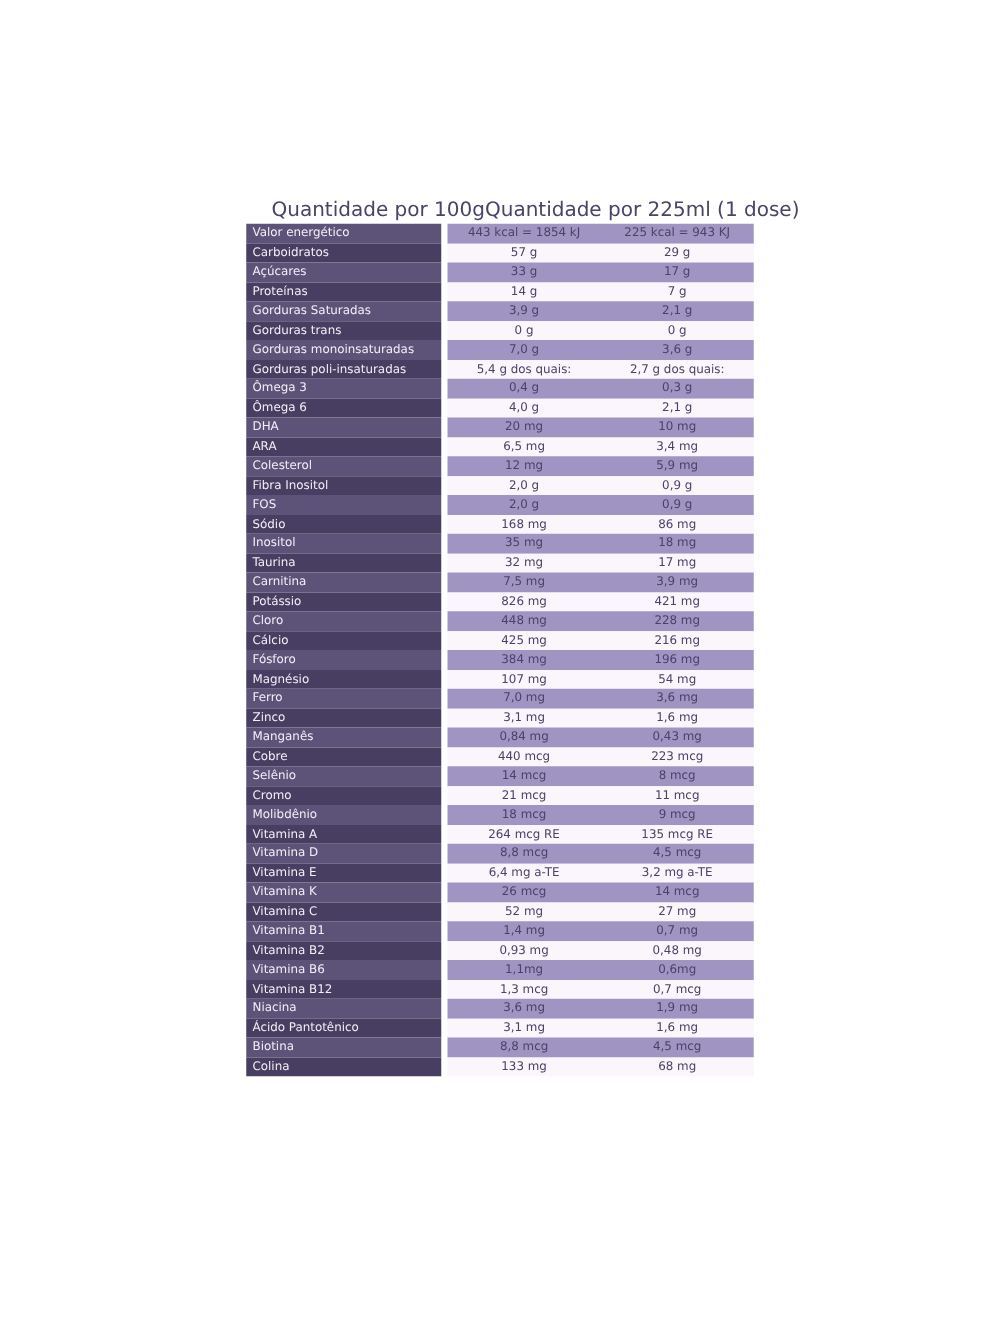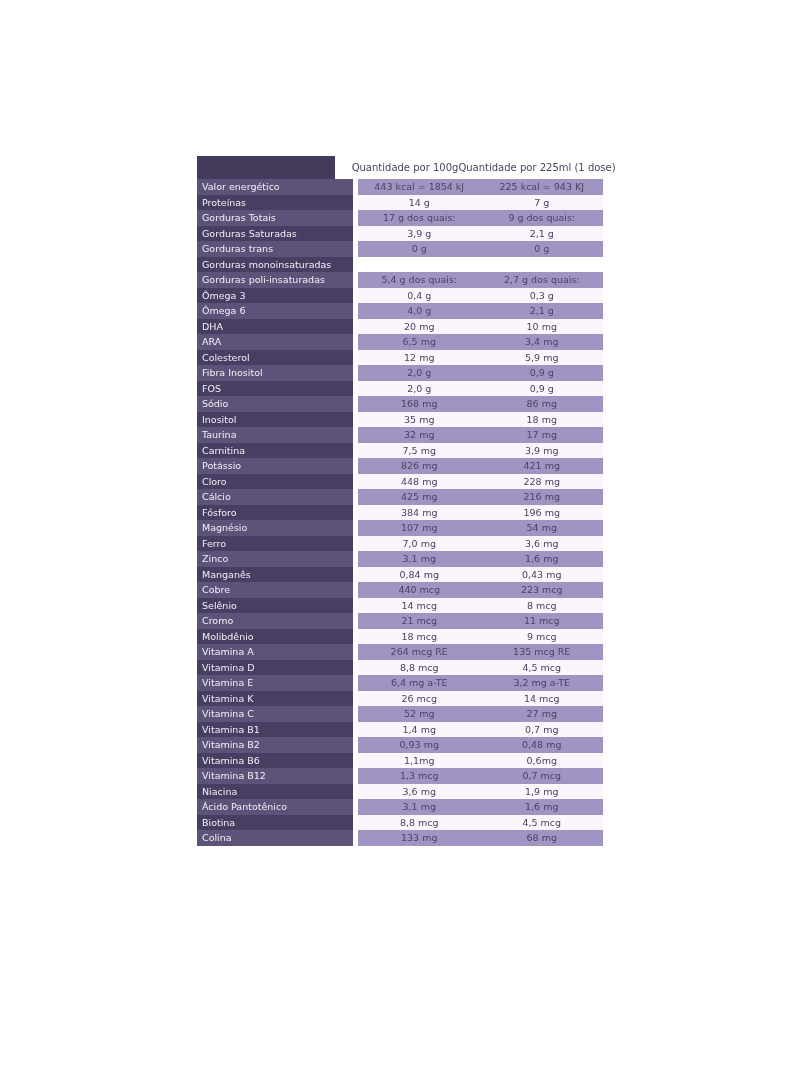--- a/index.html
+++ b/index.html
@@ -37,21 +37,21 @@
   .t-header .h-gap { width: 5px; background: transparent; }
   .t-header .h-vals {
     flex: 1;
     display: flex;
   }
   .t-header .h-cell {
     width: 50%;
     display: flex;
     align-items: center;
     justify-content: center;
-    font-size: 10px;
+    font-size: 16px;
     color: var(--text-dark);
     white-space: nowrap;
   }
   
   .rows { display: block; }
   .row {
     display: flex;
     height: 15.5px;
     align-items: stretch;
   }
@@ -104,39 +104,47 @@
     <div class="rows">
   <div class="row">
     <div class="label">Valor energético</div>
     <div class="gap"></div>
     <div class="vals">
       <div class="cell">443 kcal = 1854 kJ</div>
       <div class="cell">225 kcal = 943 KJ</div>
     </div>
   </div>
 
-
+  <div class="row">
+    <div class="label">Carboidratos</div>
+    <div class="gap"></div>
+    <div class="vals">
+      <div class="cell">57 g</div>
+      <div class="cell">29 g</div>
+    </div>
+  </div>
+
+  <div class="row">
+    <div class="label">Açúcares</div>
+    <div class="gap"></div>
+    <div class="vals">
+      <div class="cell">33 g</div>
+      <div class="cell">17 g</div>
+    </div>
+  </div>
 
   <div class="row">
     <div class="label">Proteínas</div>
     <div class="gap"></div>
     <div class="vals">
       <div class="cell">14 g</div>
       <div class="cell">7 g</div>
     </div>
   </div>
 
-  <div class="row">
-    <div class="label">Gorduras Totais</div>
-    <div class="gap"></div>
-    <div class="vals">
-      <div class="cell">17 g dos quais:</div>
-      <div class="cell">9 g dos quais:</div>
-    </div>
-  </div>
 
   <div class="row">
     <div class="label">Gorduras Saturadas</div>
     <div class="gap"></div>
     <div class="vals">
       <div class="cell">3,9 g</div>
       <div class="cell">2,1 g</div>
     </div>
   </div>
 
@@ -145,20 +153,24 @@
     <div class="gap"></div>
     <div class="vals">
       <div class="cell">0 g</div>
       <div class="cell">0 g</div>
     </div>
   </div>
 
   <div class="row">
     <div class="label">Gorduras monoinsaturadas</div>
     <div class="gap"></div>
+    <div class="vals">
+      <div class="cell">7,0 g</div>
+      <div class="cell">3,6 g</div>
+    </div>
   </div>
 
   <div class="row">
     <div class="label">Gorduras poli-insaturadas</div>
     <div class="gap"></div>
     <div class="vals">
       <div class="cell">5,4 g dos quais:</div>
       <div class="cell">2,7 g dos quais:</div>
     </div>
   </div>

